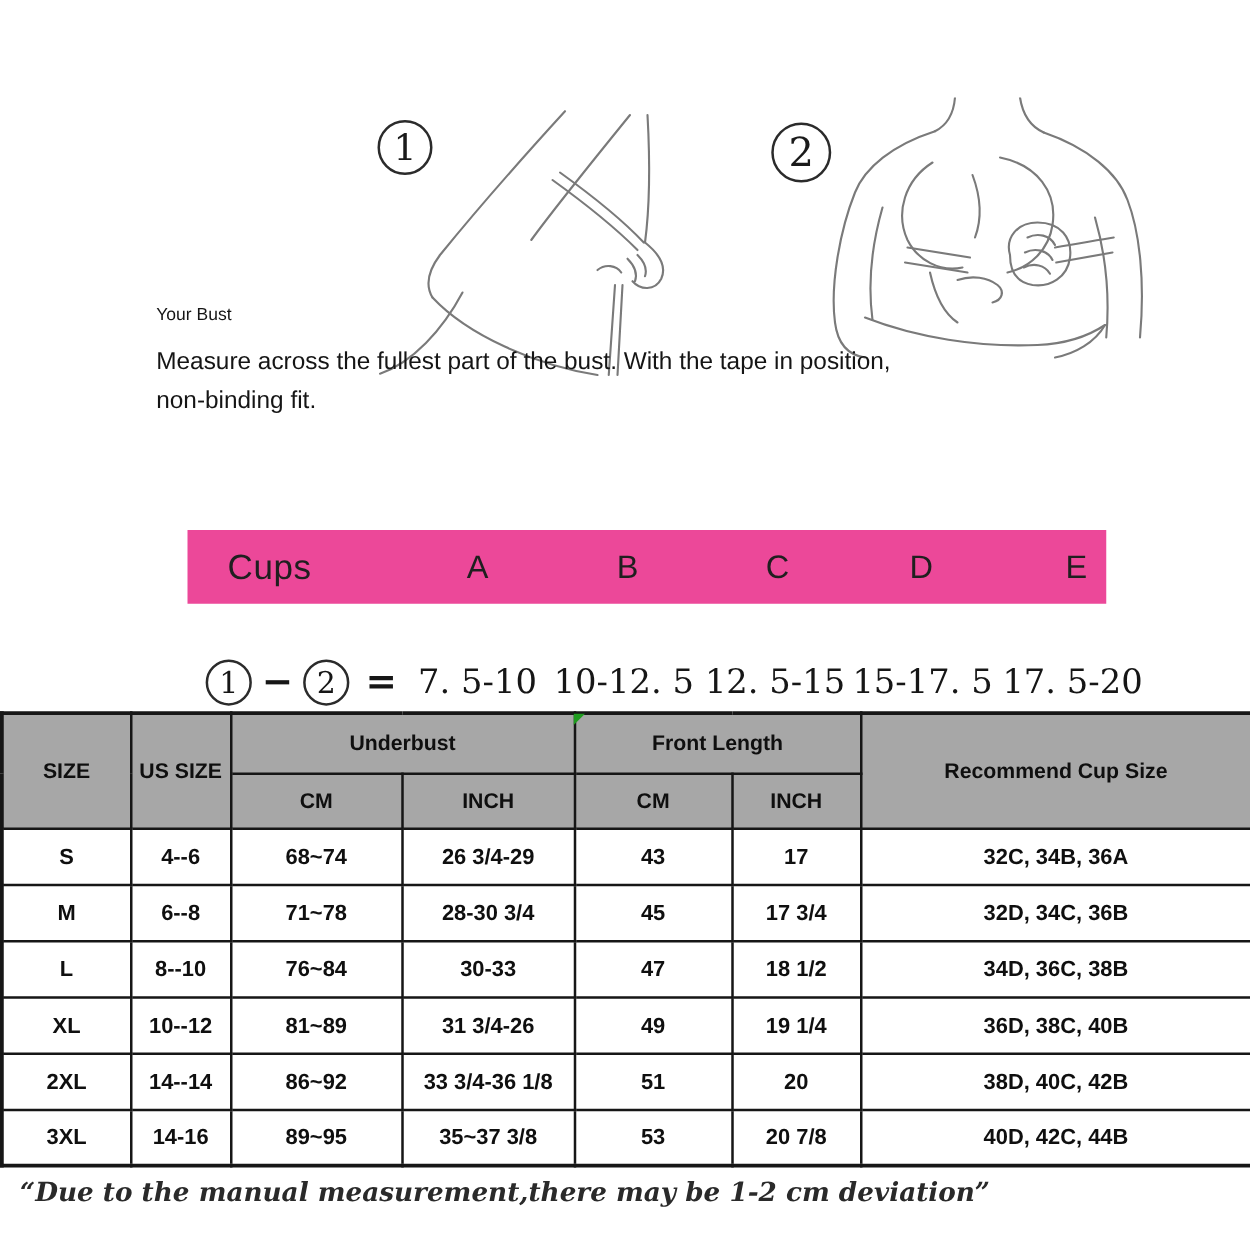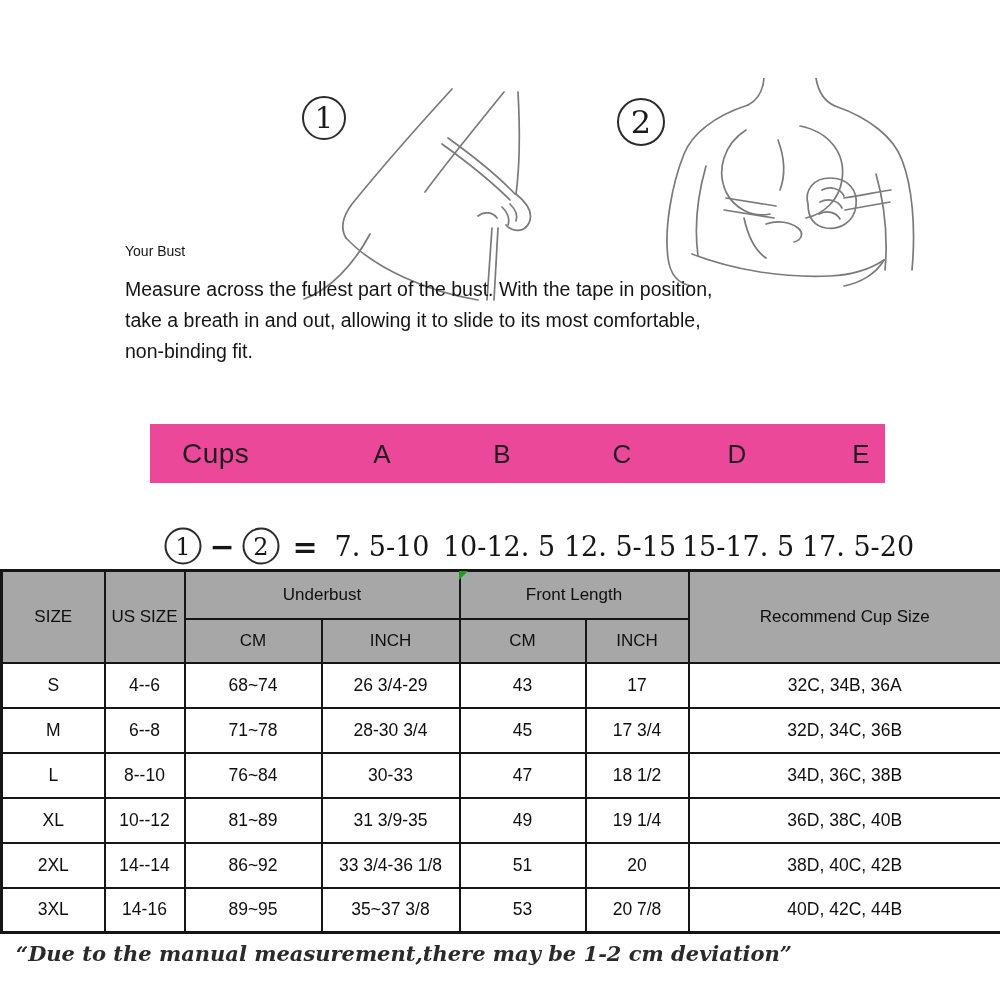--- a/index.html
+++ b/index.html
@@ -36,21 +36,21 @@
           border:2px solid #2b2b2b;border-radius:50%;font-size:24px;background:#fff;}
   .f-op{position:absolute;top:50%;transform:translate(-50%,-50%);font-size:30px;font-weight:700;}
   .f-range{position:absolute;top:50%;transform:translate(-50%,-50%);font-size:27px;
            white-space:nowrap;}
 
   
   .size-table{position:absolute;left:0px;top:569px;width:1000px;height:362px;
               border-collapse:collapse;table-layout:fixed;
               font-family:"Liberation Sans", sans-serif;}
   .size-table td{border:2px solid #161616;text-align:center;vertical-align:middle;
-                 font-size:17.5px;font-weight:400;color:#0f0f0f;padding:0;}
+                 font-size:17.5px;font-weight:700;color:#0f0f0f;padding:0;}
   .size-table .hd{background:#a7a7a7;font-size:17px;}
   .size-table{border:3px solid #161616;}
   .tr-h1{height:48px;} .tr-h2{height:44px;} .tr-d{height:45px;}
   .green-tri{position:absolute;left:459px;top:571px;width:0;height:0;
              border-top:9px solid #1f9c1f;border-right:9px solid transparent;}
 
   
   .footer-note{position:absolute;left:0;top:941px;width:808px;text-align:center;
                font-family:"DejaVu Serif", serif;font-weight:700;font-size:21px;color:#2a2a2a;font-style:italic;}
 </style>
@@ -104,21 +104,20 @@
     <path d="M118,146 C130,142 142,144 150,150 C156,155 154,162 146,164"></path>
     <path d="M44,176 C85,192 135,200 182,198 C206,197 224,190 236,182"></path>
     <path d="M236,182 C228,196 212,205 196,208"></path>
     <path d="M96,140 C100,158 106,172 118,180"></path>
   </svg>
 
   <div class="your-bust">Your Bust</div>
 
   <div class="para">
     <div>Measure across the fullest part of the bust. With the tape in position,</div>
-    <div>take a breath in and out, allowing it to slide to its most comfortable,</div>
     <div>non-binding fit.</div>
   </div>
 
   <div class="cups-band">
     <span class="cups-label">Cups</span>
     <span class="cup-letter" style="left:232px">A</span>
     <span class="cup-letter" style="left:352px">B</span>
     <span class="cup-letter" style="left:472px">C</span>
     <span class="cup-letter" style="left:587px">D</span>
     <span class="cup-letter" style="left:711px">E</span>
@@ -188,21 +187,21 @@
         <td>76~84</td>
         <td>30-33</td>
         <td>47</td>
         <td>18 1/2</td>
         <td>34D, 36C, 38B</td>
       </tr>
       <tr class="tr-d">
         <td>XL</td>
         <td>10--12</td>
         <td>81~89</td>
-        <td>31 3/9-35</td>
+        <td>31 3/4-26</td>
         <td>49</td>
         <td>19 1/4</td>
         <td>36D, 38C, 40B</td>
       </tr>
       <tr class="tr-d">
         <td>2XL</td>
         <td>14--14</td>
         <td>86~92</td>
         <td>33 3/4-36 1/8</td>
         <td>51</td>

